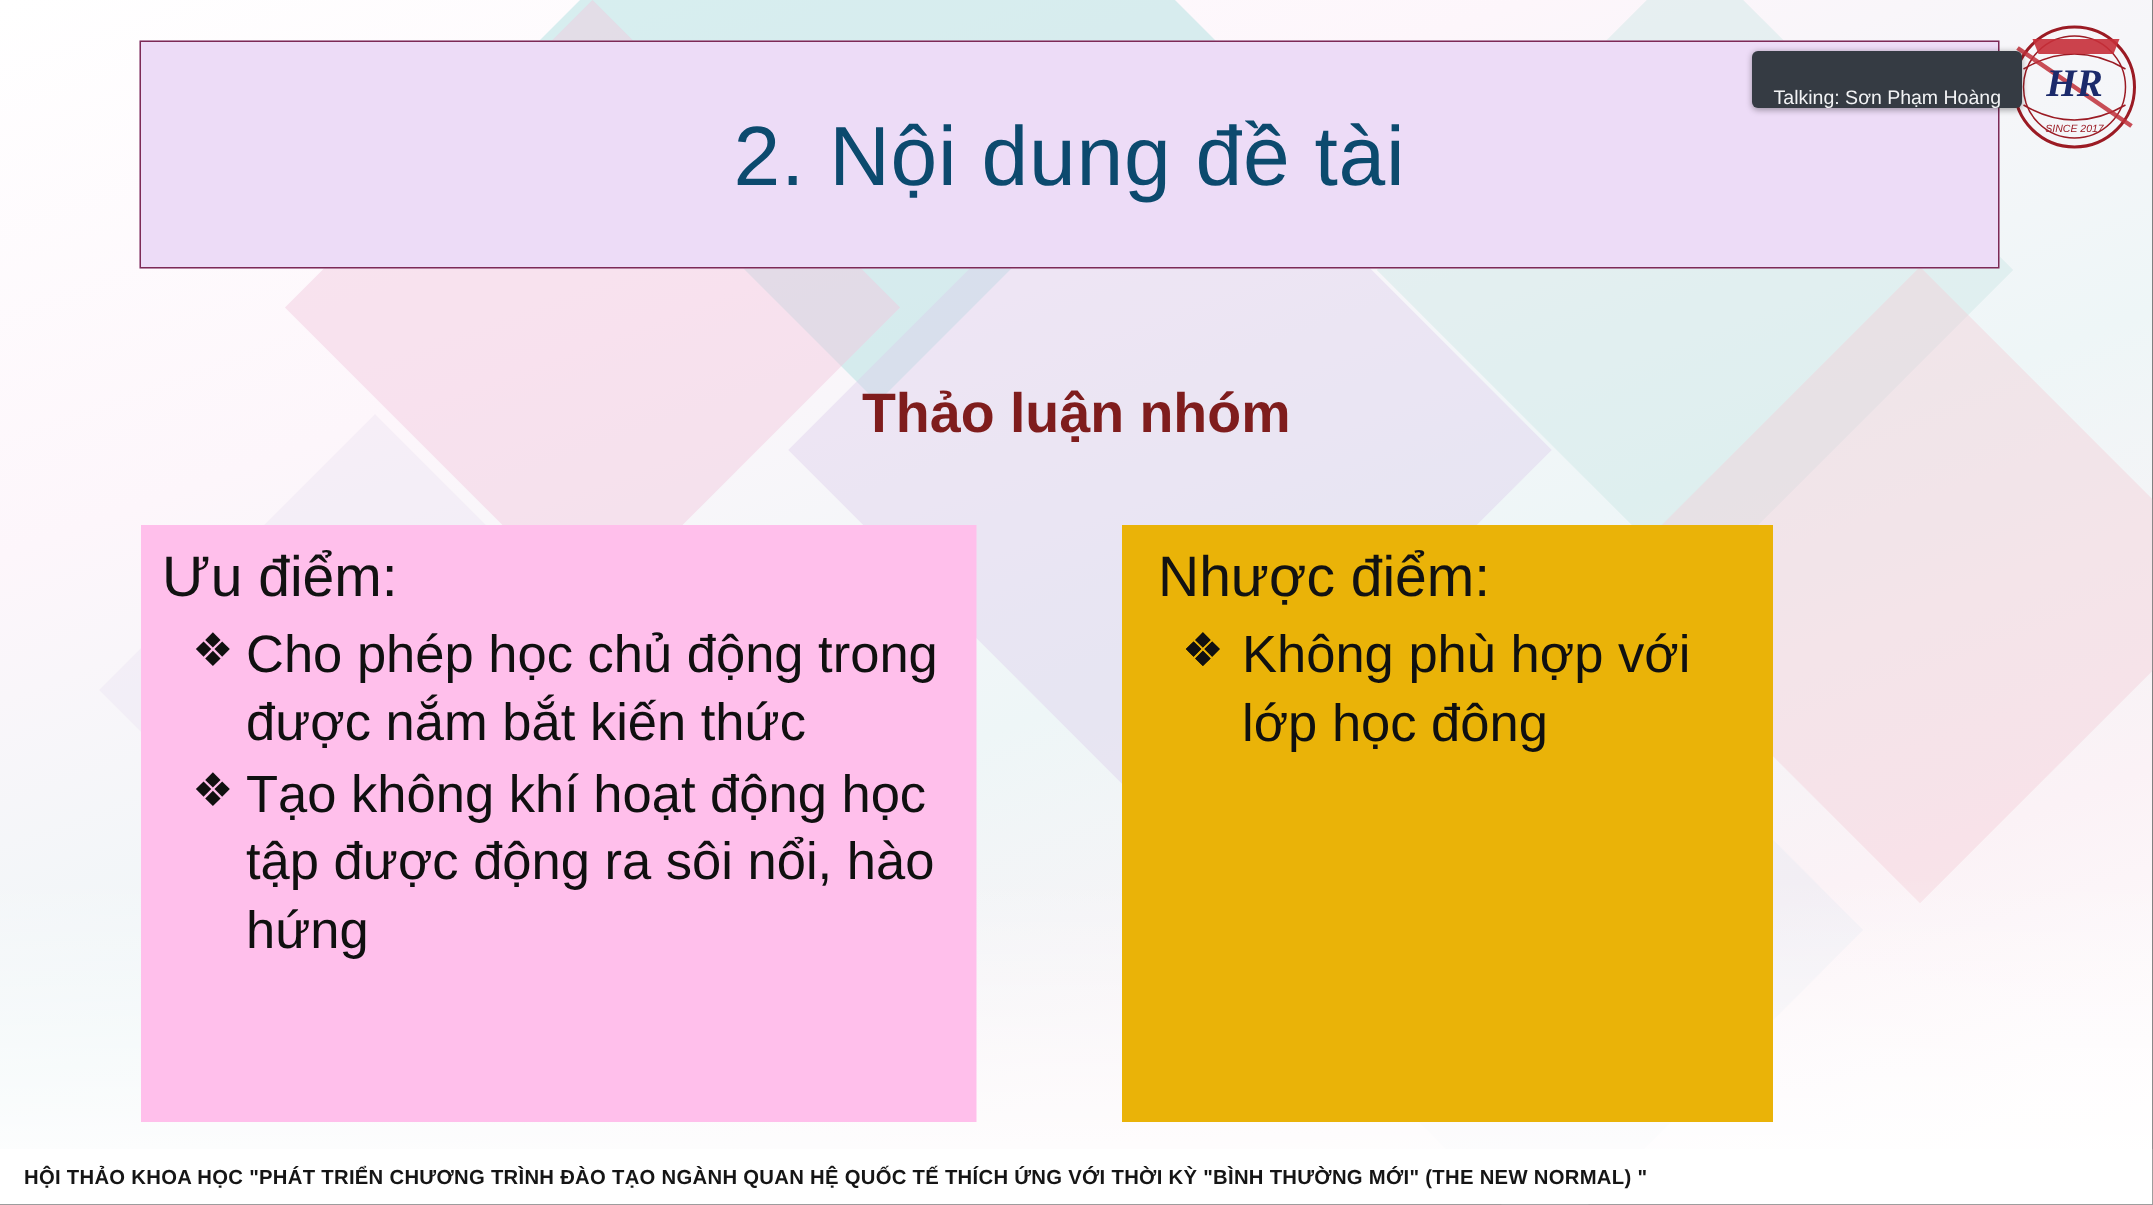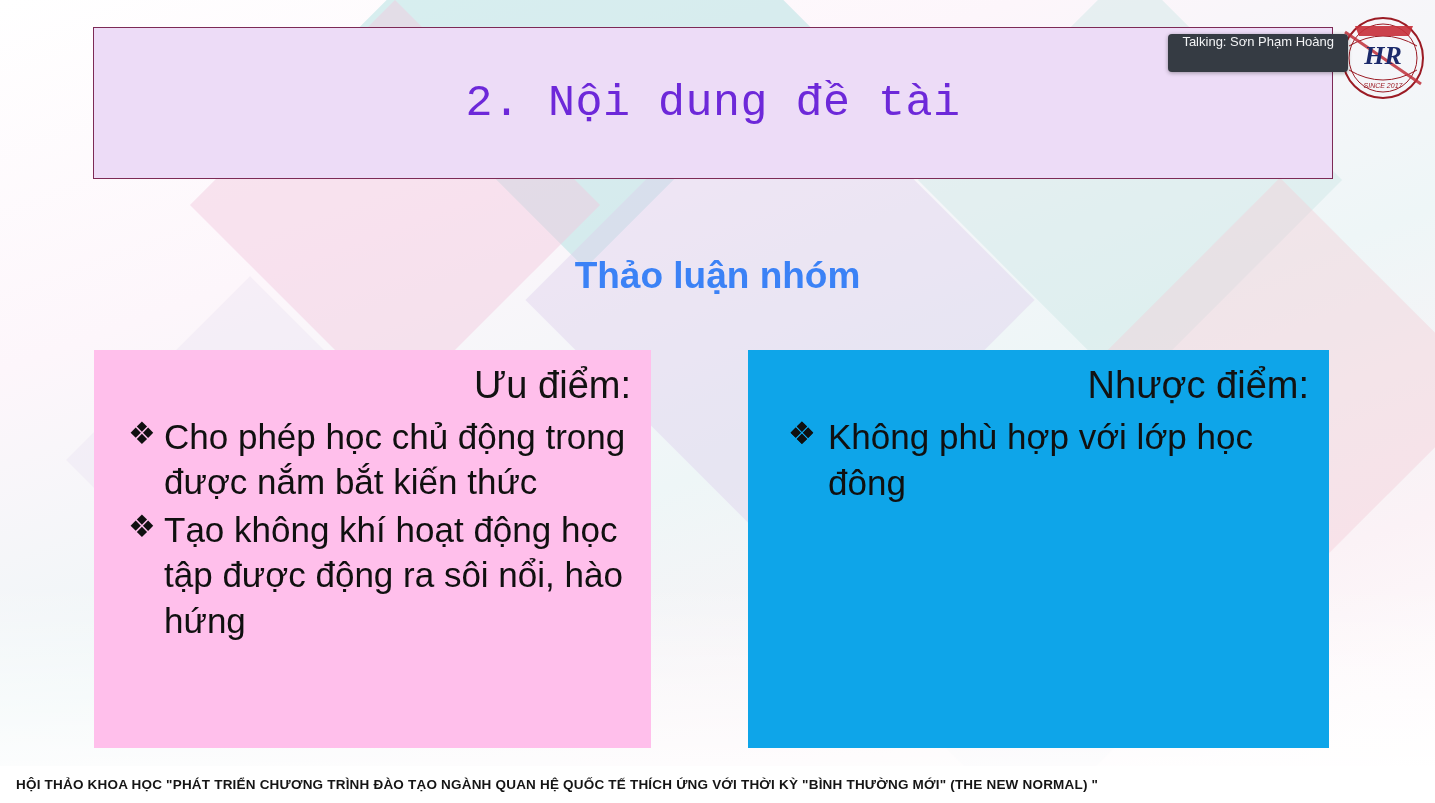--- a/index.html
+++ b/index.html
@@ -35,60 +35,59 @@
     position: absolute;
     left: 93px; top: 27px;
     width: 1240px; height: 152px;
     background: #eddcf7;
     border: 1.5px solid #7d2a56;
     display: flex;
     align-items: center;
     justify-content: center;
   }
   #title-text {
-    font-family: Liberation Mono, monospace;
-    font-size: 45px;
-    color: #6d28d9;
+    font-family: Liberation Sans, sans-serif;
+    font-size: 56px;
+    color: #0c4a6e;
     letter-spacing: 0.5px;
     white-space: nowrap;
   }
 
   
   #subtitle {
     position: absolute;
     left: 0; top: 255px;
     width: 1435px;
     text-align: center;
     font-size: 37px;
     font-weight: bold;
-    color: #3b82f6;
+    color: #7f1d1d;
   }
 
   
   .panel {
     position: absolute;
     padding: 14px 20px 10px 14px;
   }
   #panel-pros {
     left: 94px; top: 350px;
     width: 557px; height: 398px;
     background: #ffbfeb;
   }
   #panel-cons {
     left: 748px; top: 350px;
-    width: 581px; height: 398px;
-    background: #0ea5e9;
+    width: 434px; height: 398px;
+    background: #eab308;
   }
   .panel-heading {
     font-size: 38px;
     color: #121212;
     line-height: 1.15;
     margin: 0 0 6px 0;
     font-weight: 400;
-    text-align: right;
   }
   #panel-cons .panel-heading { margin-left: 10px; }
 
   ul.bullets {
     list-style: none;
     margin: 0;
     padding: 0 0 0 56px;
   }
   #panel-cons ul.bullets { padding-left: 66px; }
   ul.bullets li {
@@ -128,21 +127,21 @@
 
   
   #talking-pill {
     position: absolute;
     right: 87px; top: 34px;
     height: 38px;
     min-width: 174px;
     background: #353b43;
     border-radius: 4px;
     display: flex;
-    align-items: flex-start;
+    align-items: flex-end;
     padding: 0 14px;
     box-shadow: 0 1px 4px rgba(0,0,0,0.35);
   }
   #talking-label {
     color: #f2f3f5;
     font-size: 13px;
     white-space: nowrap;
   }
 
   

